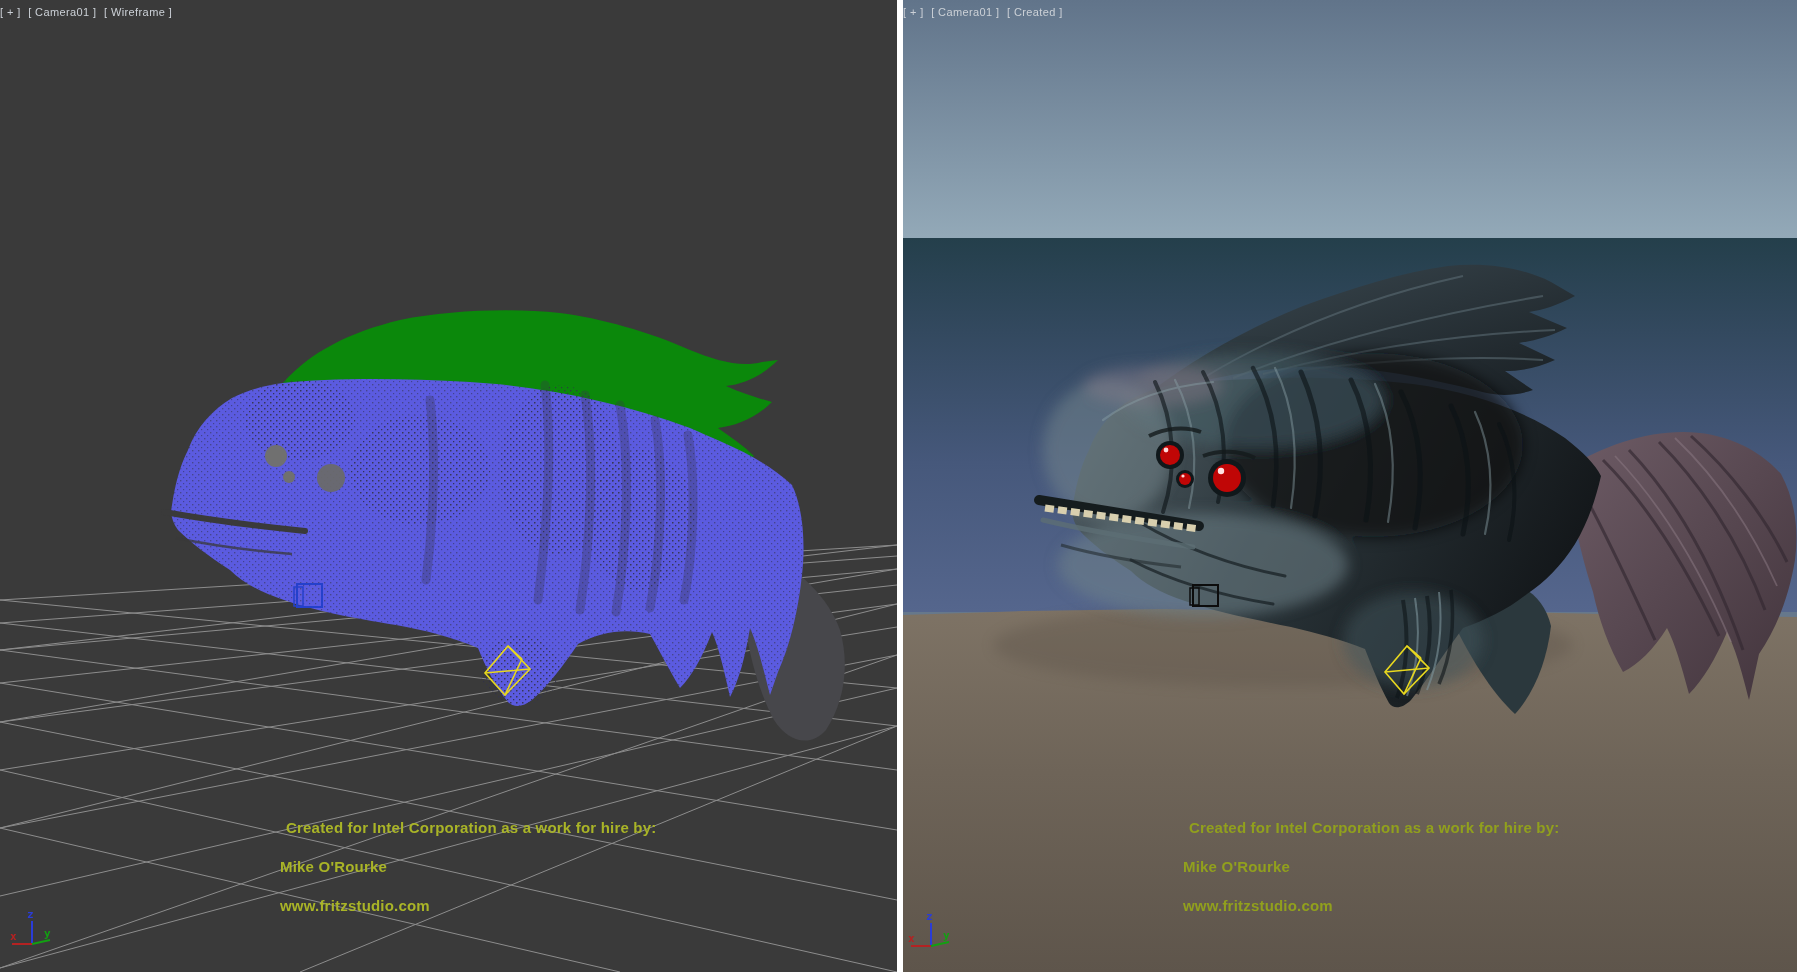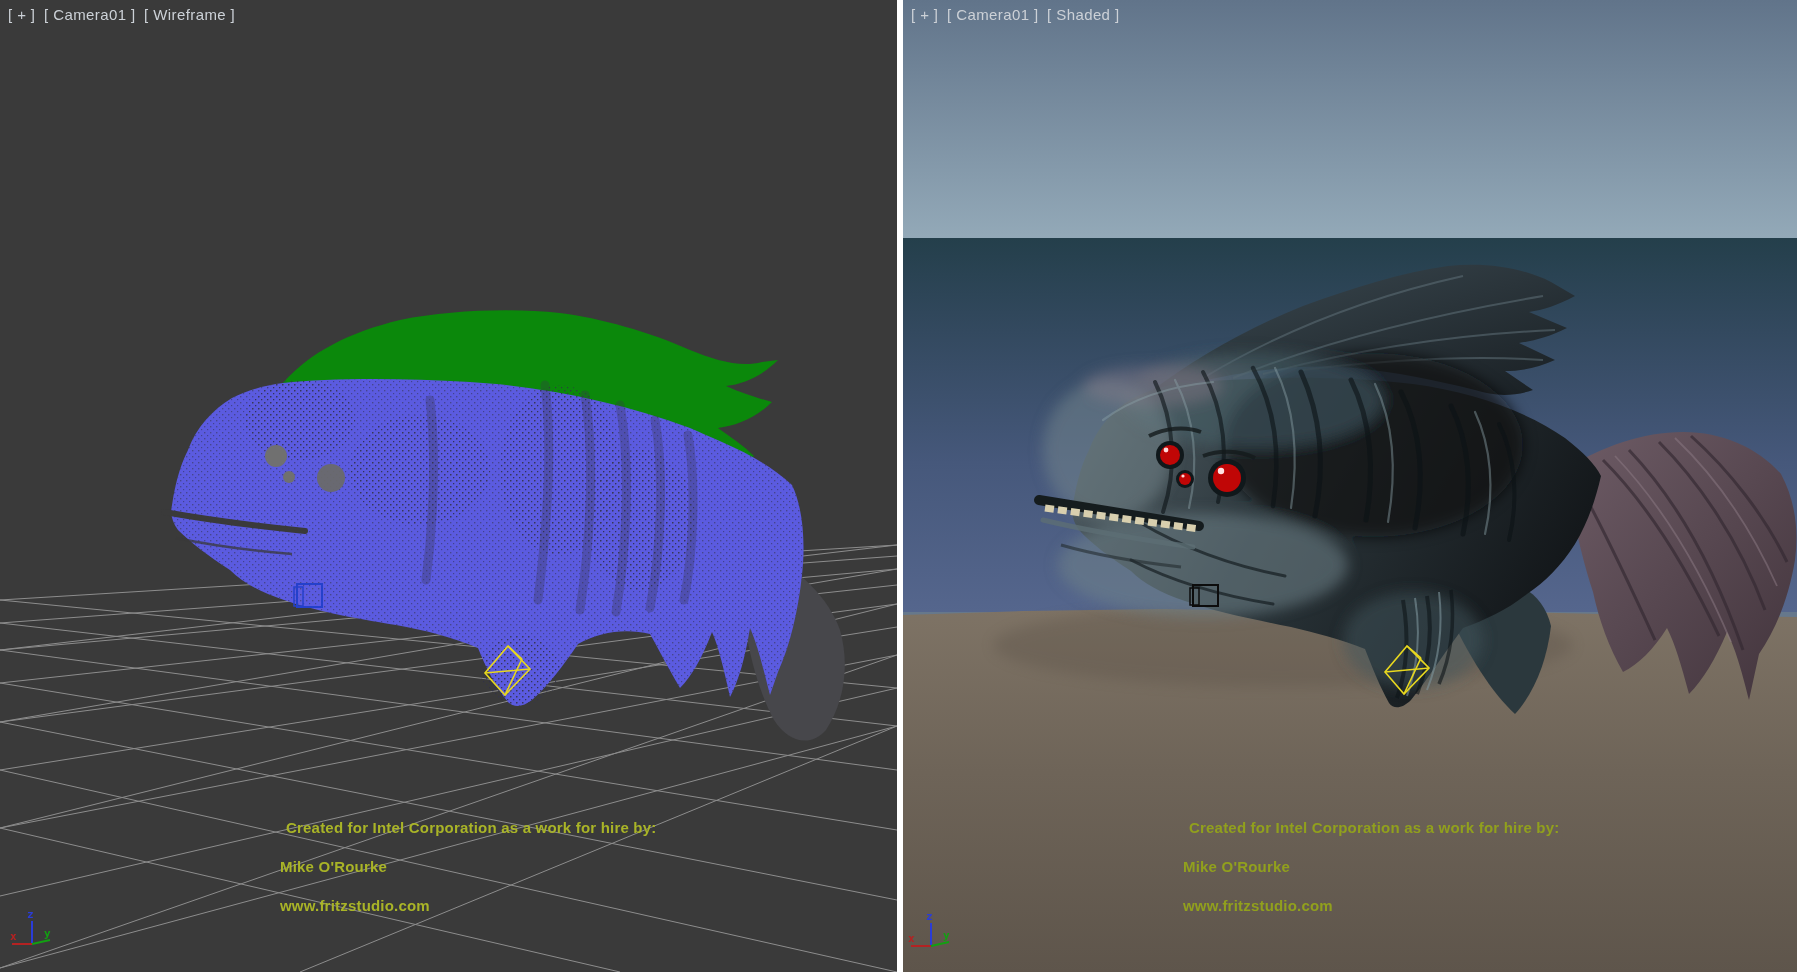--- a/index.html
+++ b/index.html
@@ -2,21 +2,21 @@
 <html><head>
 <meta charset="utf-8">
 <style>
   html,body{margin:0;padding:0;background:#ffffff;}
   .stage{position:relative;width:1800px;height:978px;background:#ffffff;overflow:hidden;
          font-family:"Liberation Sans", sans-serif;}
   .viewport{position:absolute;top:0;height:972px;overflow:hidden;}
   .vp-left{left:0;width:897px;background:#3a3a3a;}
   .vp-right{left:903px;width:894px;background:#66788c;}
   .vp-svg{position:absolute;left:0;top:0;}
-  .vp-label{position:absolute;left:8px;top:6px;font-size:15px;letter-spacing:.4px;
+  .vp-label{position:absolute;left:0;top:6px;font-size:11px;letter-spacing:.4px;
             color:#ccd1d7;white-space:nowrap;user-select:none;}
   .vp-label span{margin-right:4px;cursor:pointer;}
   .attr{position:absolute;left:280px;top:795px;font-size:15px;font-weight:bold;
         line-height:13px;white-space:pre;letter-spacing:.2px;}
   .vp-left  .attr{color:#a9b427;}
   .vp-right .attr{color:#91a01d;}
   .attr .l1{padding-left:6px;}
 </style>
 </head>
 <body>
@@ -380,21 +380,21 @@
         <line x1="28" y1="946" x2="46" y2="942" stroke-width="2" stroke="#12a012"></line>
         <text x="5" y="942" fill="#b42222">x</text>
         <text x="40" y="939" fill="#12a012">y</text>
         <text x="23" y="920" fill="#2a3cd8">z</text>
       </g>
     </svg>
 
     <div class="vp-label">
       <span>[ + ]</span>
       <span>[ Camera01 ]</span>
-      <span>[ Shaded ]</span>
+      <span>[ Created ]</span>
     </div>
 
     <div class="attr">
       <div class="l1">Created for Intel Corporation as a work for hire by:</div>
       <div>Mike O'Rourke</div>
       <div>www.fritzstudio.com</div>
     </div>
   </div>
 
 </div>

